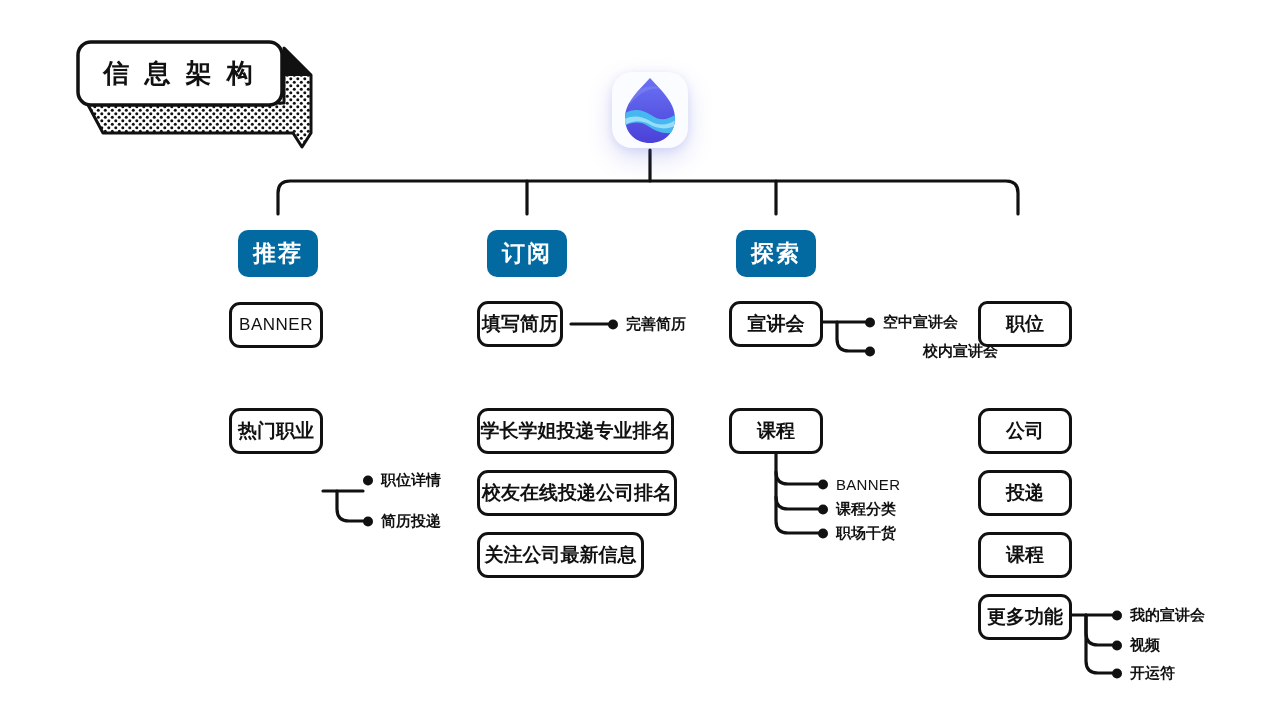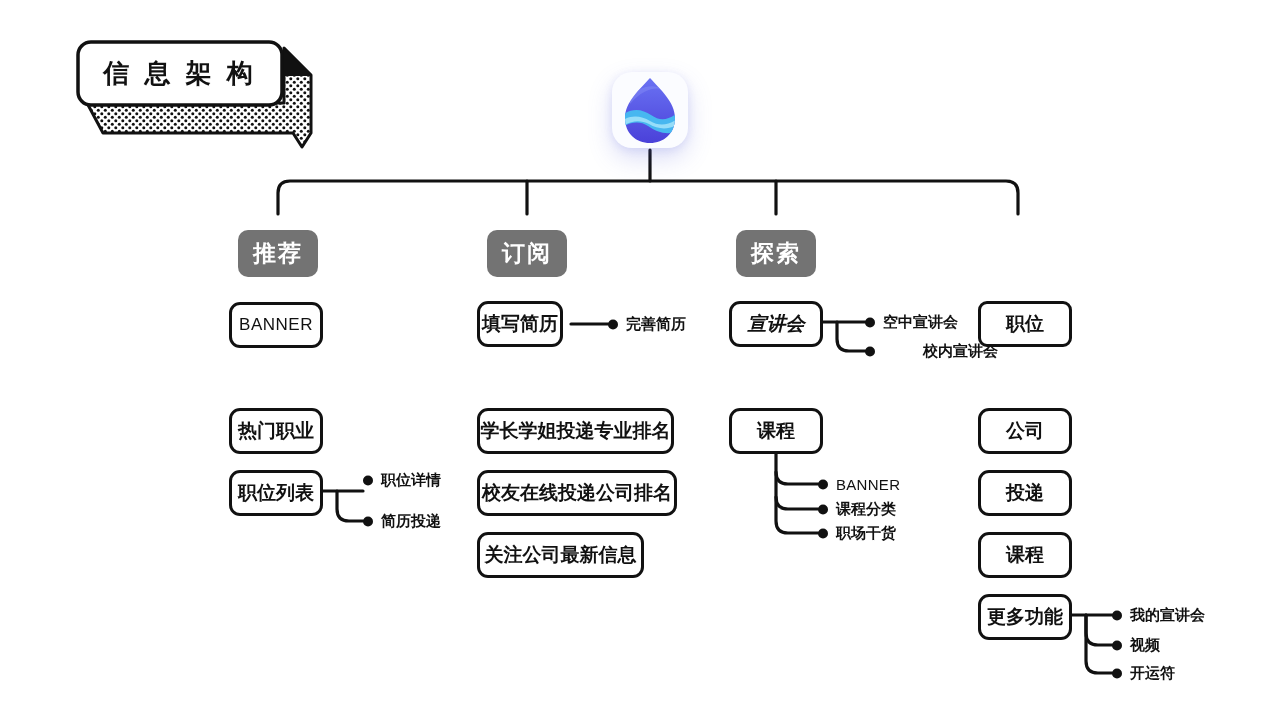--- a/index.html
+++ b/index.html
@@ -21,21 +21,21 @@
 
   
   .appicon{
     position:absolute;left:612px;top:72px;width:76px;height:76px;border-radius:20px;
     background:#fbfcff;display:flex;align-items:center;justify-content:center;
     box-shadow:0 10px 24px rgba(90,100,220,.22),0 2px 8px rgba(90,100,220,.14);
   }
 
   
   .tab{
-    position:absolute;top:230px;width:80px;height:47px;background:#737373;border-radius:10px;
+    position:absolute;top:230px;width:80px;height:47px;background:#0369a1;border-radius:10px;
     color:#fff;display:flex;align-items:center;justify-content:center;
     font-size:23px;font-weight:700;letter-spacing:2px;white-space:nowrap;
   }
 
   
   .node{
     position:absolute;height:46px;box-sizing:border-box;background:#fff;
     border:3px solid #111;border-radius:11px;
     display:flex;align-items:center;justify-content:center;
     font-size:19px;font-weight:700;white-space:nowrap;
@@ -115,40 +115,39 @@
       </g>
     </svg>
   </div>
 
   <div class="tab" style="left:238px;">推荐</div>
   <div class="tab" style="left:487px;">订阅</div>
   <div class="tab" style="left:736px;">探索</div>
 
   <div class="node latin" style="left:229px;top:302px;width:94px;">BANNER</div>
   <div class="node" style="left:229px;top:408px;width:94px;">热门职业</div>
-  <div class="node" style="left:229px;top:470px;width:94px;">职位列表</div>
   <div class="leaf" style="left:363px;top:480px;">
     <span class="dot"></span>
     <span class="txt">职位详情</span>
   </div>
   <div class="leaf" style="left:363px;top:521px;">
     <span class="dot"></span>
     <span class="txt">简历投递</span>
   </div>
 
   <div class="node" style="left:477px;top:301px;width:86px;">填写简历</div>
   <div class="leaf" style="left:608px;top:324px;">
     <span class="dot"></span>
     <span class="txt">完善简历</span>
   </div>
   <div class="node" style="left:477px;top:408px;width:197px;">学长学姐投递专业排名</div>
   <div class="node" style="left:477px;top:470px;width:200px;">校友在线投递公司排名</div>
   <div class="node" style="left:477px;top:532px;width:167px;">关注公司最新信息</div>
 
-  <div class="node" style="left:729px;top:301px;width:94px;font-style:italic;">宣讲会</div>
+  <div class="node" style="left:729px;top:301px;width:94px;">宣讲会</div>
   <div class="leaf" style="left:865px;top:322px;">
     <span class="dot"></span>
     <span class="txt">空中宣讲会</span>
   </div>
   <div class="leaf" style="left:865px;top:351px;gap:48px;">
     <span class="dot"></span>
     <span class="txt">校内宣讲会</span>
   </div>
   <div class="node" style="left:729px;top:408px;width:94px;">课程</div>
   <div class="leaf latin" style="left:818px;top:484px;">

